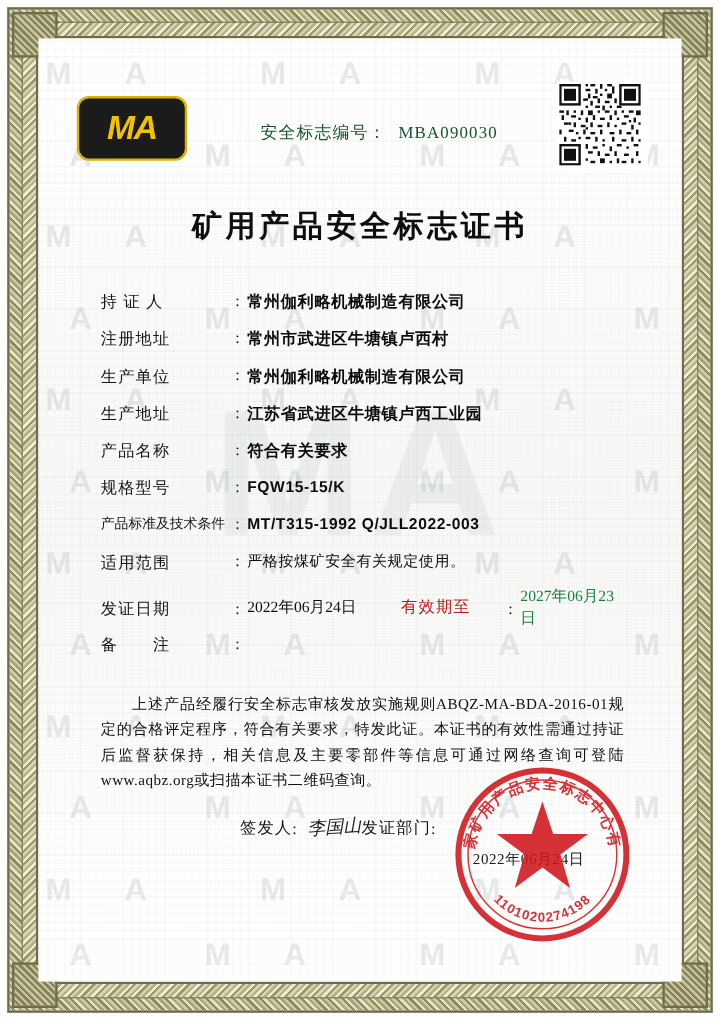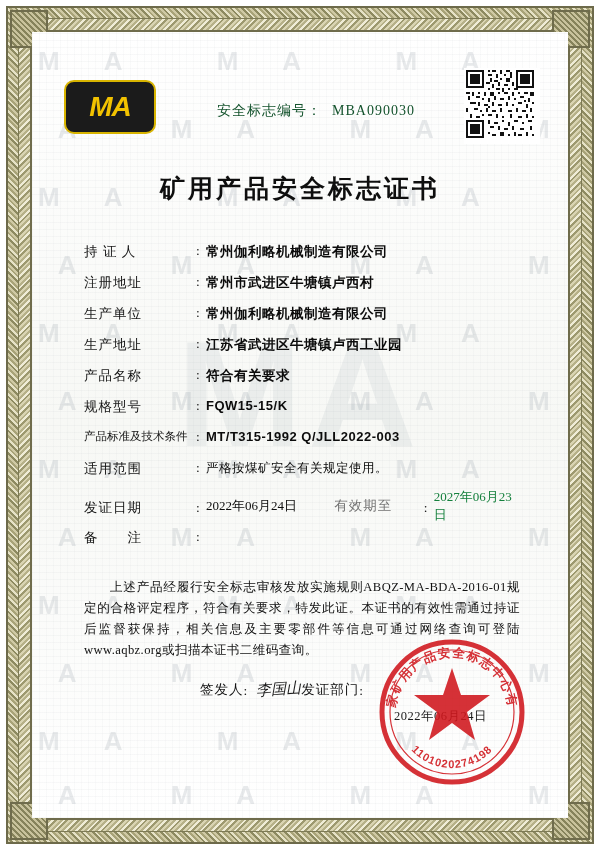--- a/index.html
+++ b/index.html
@@ -223,21 +223,21 @@
   .dates-row .field-label { width: 112px; flex: 0 0 112px; }
   .date-val {
     font-size: 13px;
     font-weight: normal;
     color: #0c0c0c;
     font-family: "Liberation Serif", serif;
     width: 130px;
   }
   .valid-label {
     font-size: 13.5px;
-    color: #737373;
+    color: #b91c1c;
     letter-spacing: 1px;
     margin-left: 2px;
     width: 92px;
   }
   .valid-val {
     font-size: 13px;
     color: #15803d;
     font-family: "Liberation Serif", serif;
   }
 

